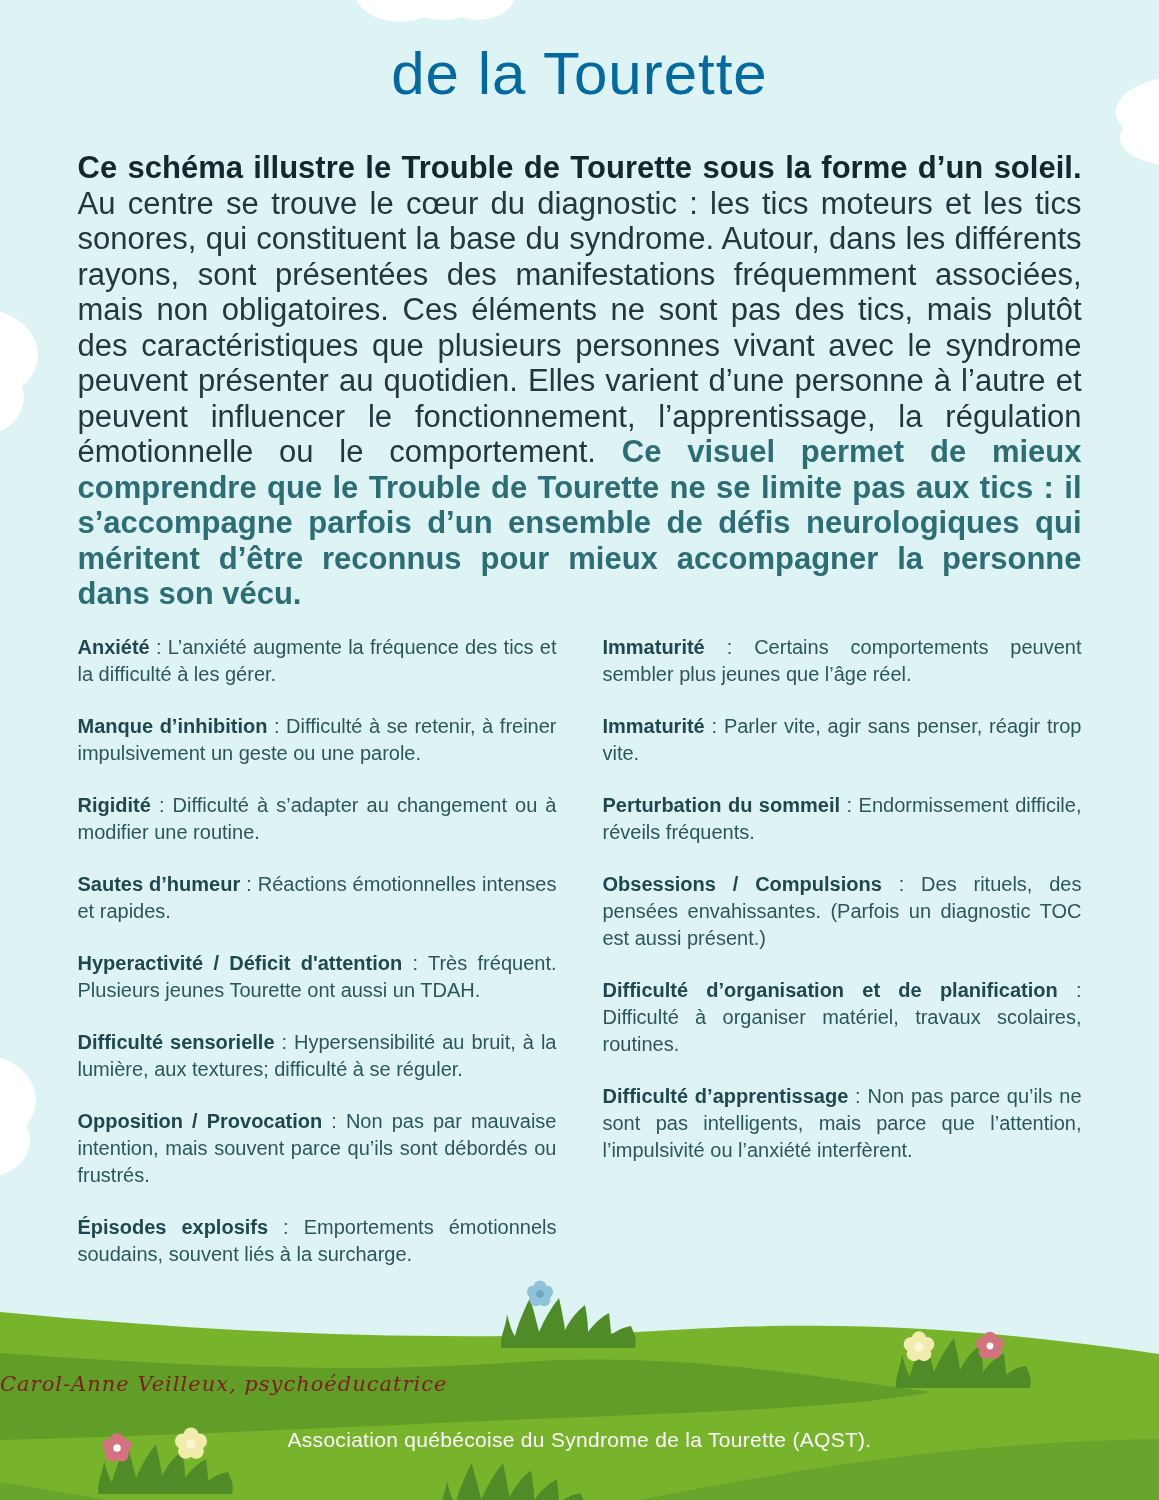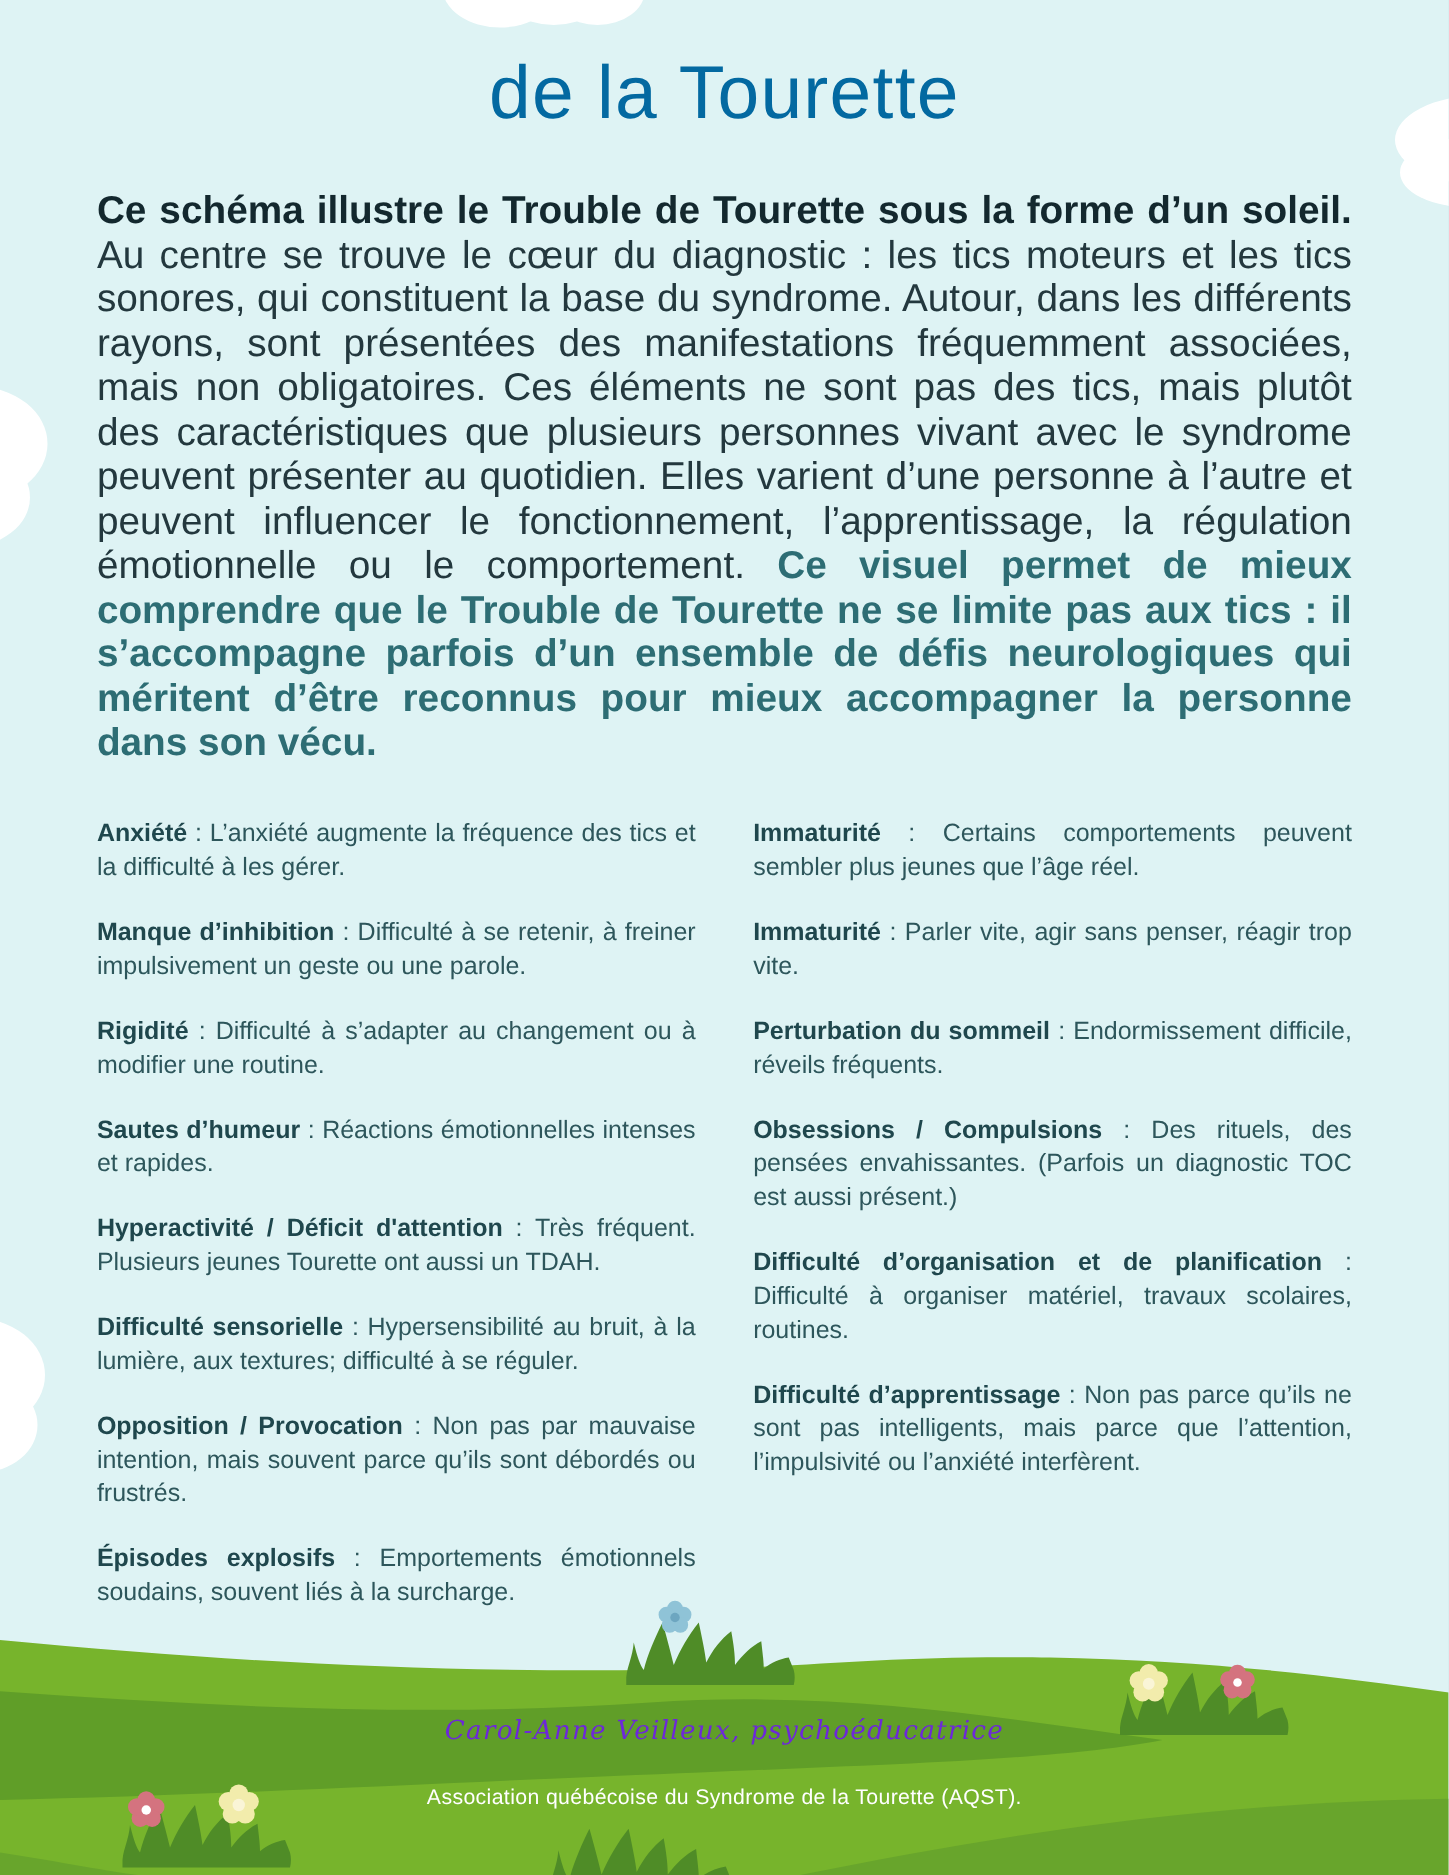--- a/index.html
+++ b/index.html
@@ -19,37 +19,37 @@
     display:block;font-size:60px;font-weight:400;letter-spacing:1px;
     color:#0369a1;line-height:1.0;margin-top:4px;
   }
   .intro{
     width:1004px;margin:46px auto 0;
     font-size:31px;line-height:35.5px;text-align:justify;
     color:#23383e;
   }
   .intro-lead{font-weight:700;color:#13282e;}
   .intro-tail{font-weight:700;color:#2d6d74;}
-  .cols{width:1004px;margin:42px auto 0;display:flex;gap:46px;}
+  .cols{width:1004px;margin:22px auto 0;display:flex;gap:46px;}
   .col{flex:1;min-width:0;}
   .def{
     font-size:20px;line-height:27px;text-align:justify;
     color:#2d565b;margin:0 0 25px;
   }
   .term{font-weight:700;color:#1f474d;}
   .footer-svg{position:absolute;left:0;bottom:0;width:1159px;height:250px;display:block;z-index:2;}
   .credit{
     position:absolute;left:0;right:0;top:1372px;z-index:3;
-    text-align:center;color:#6d28d9;
+    text-align:left;color:#7f1d1d;
     font-family:"DejaVu Serif",serif;font-style:italic;
     font-size:21px;letter-spacing:1px;
   }
   .assoc{
     position:absolute;left:0;right:0;top:1428px;z-index:3;
-    text-align:center;color:#ffffff;font-size:17px;letter-spacing:.3px;
+    text-align:center;color:#ffffff;font-size:21px;letter-spacing:.3px;
   }
 </style>
 </head>
 <body>
 
 <div class="page">
 
   <svg class="sky-svg" viewBox="0 0 1159 1500" aria-hidden="true">
     <g fill="#ffffff">
       <g>

